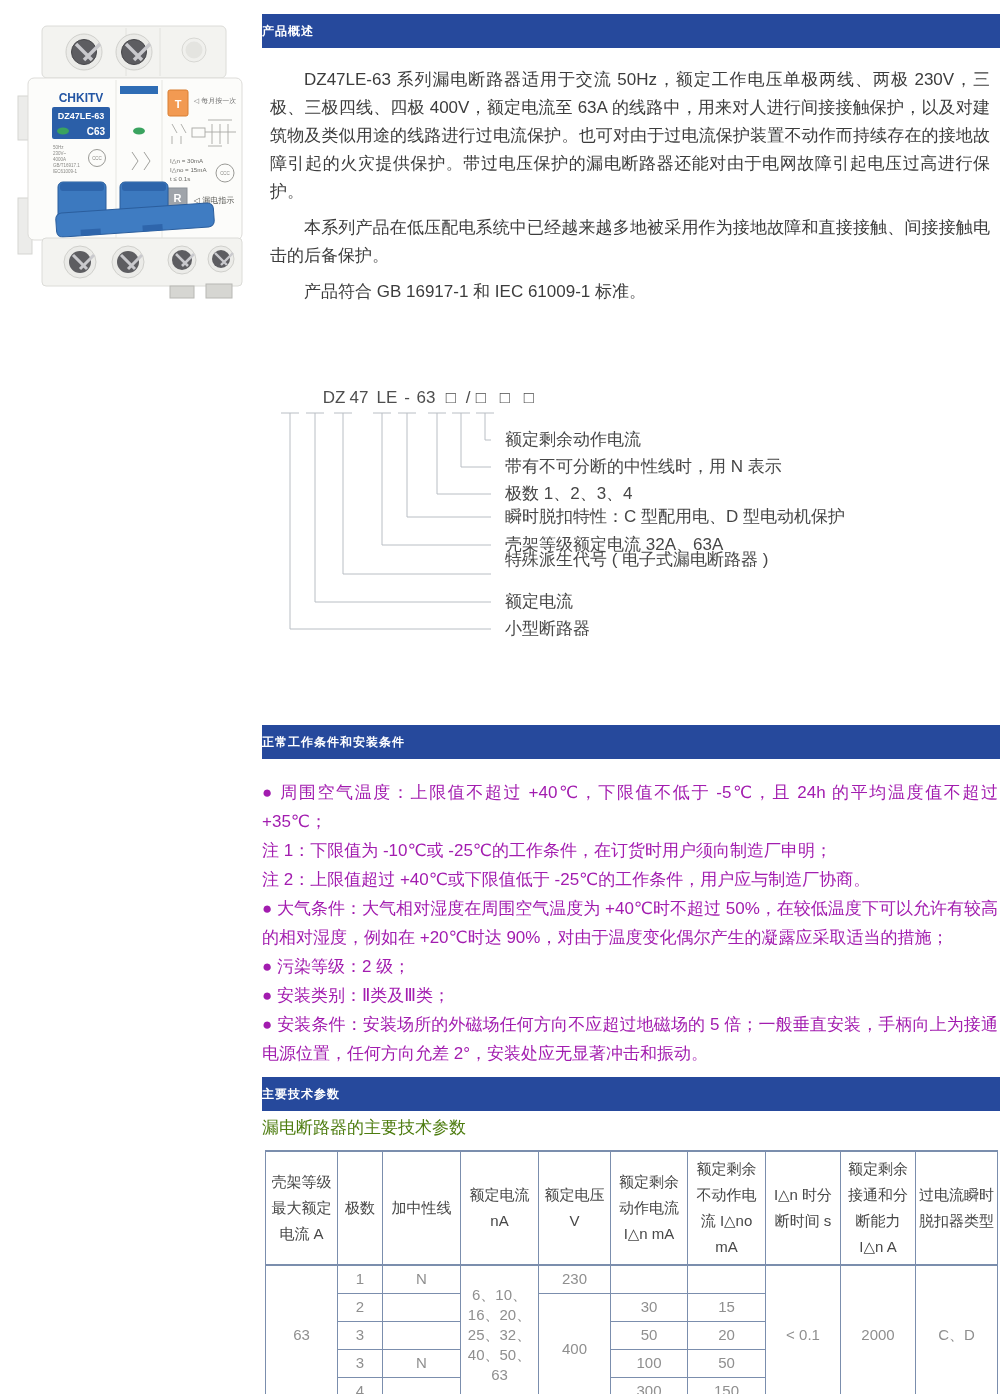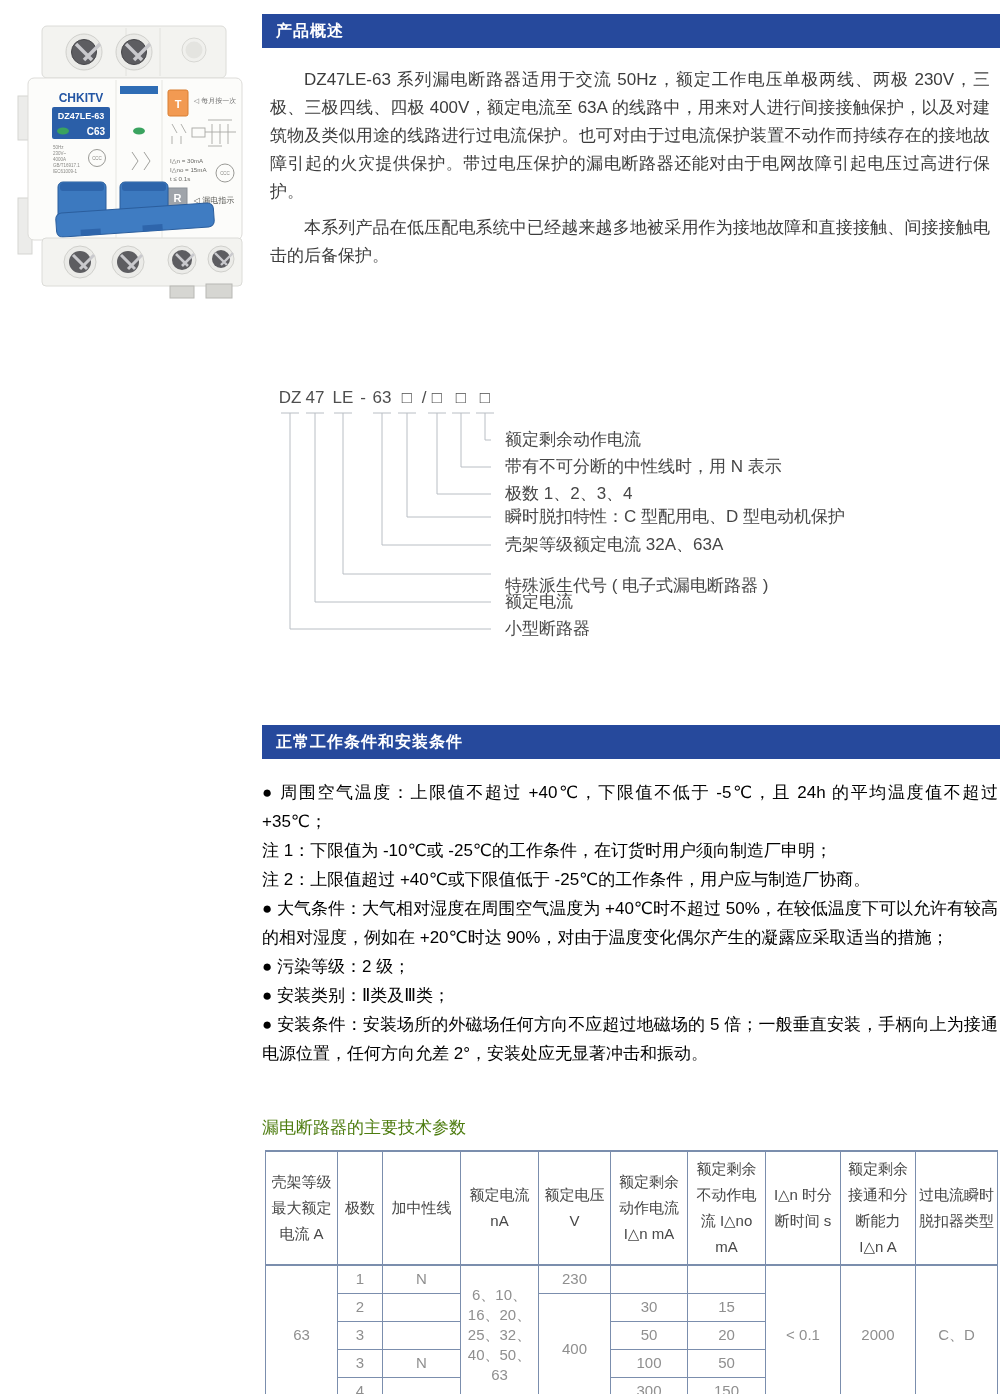--- a/index.html
+++ b/index.html
@@ -1,34 +1,34 @@
 <!DOCTYPE html>
 <html><head>
 <meta charset="utf-8">
 <style>
   html,body{margin:0;padding:0;background:#ffffff;}
   body{font-family:"Liberation Sans","DejaVu Sans",sans-serif;}
   .page{position:relative;width:1000px;height:1394px;background:#fff;overflow:hidden;}
 
   .secbar{position:absolute;left:262px;width:738px;height:34px;background:#26499c;
-          color:#fff;font-size:16px;font-weight:bold;line-height:34px;
-          padding-left:14px;box-sizing:border-box;letter-spacing:1px;}
+          color:#fff;font-size:12px;font-weight:bold;line-height:34px;
+          box-sizing:border-box;letter-spacing:1px;}
 
   .overview-text{position:absolute;left:262px;top:58px;width:736px;
                  font-size:17px;line-height:28px;color:#3c3c3c;text-align:justify;}
   .overview-text p{margin:8px;text-indent:2em;}
 
   
   .diagram{position:absolute;left:277px;top:388px;width:720px;height:256px;}
   .diagram svg{position:absolute;left:0;top:0;}
-  .tok{position:absolute;top:0;width:26px;text-align:center;font-size:17px;color:#4e4e4e;}
+  .tok{position:absolute;top:0;width:26px;text-align:center;font-size:17px;color:#4e4e4e;margin-left:44px;}
   .dlabel{position:absolute;left:228px;font-size:17px;color:#464646;white-space:nowrap;}
 
   .conditions{position:absolute;left:262px;top:778px;width:736px;
-              font-size:17px;line-height:29px;color:#000000;text-align:justify;}
+              font-size:17px;line-height:29px;color:#a21caf;text-align:justify;}
   .conditions div{margin:0;}
 
   .tbl-caption{position:absolute;left:262px;top:1116px;font-size:17px;color:#4d7c0f;}
 
   table.params{position:absolute;left:265px;top:1150px;border-collapse:collapse;
                table-layout:fixed;width:732px;
                border-top:2px solid #7b8ead;border-bottom:3px solid #7b8ead;}
   table.params th, table.params td{border:1px solid #7b8ead;text-align:center;
                vertical-align:middle;padding:0 2px;box-sizing:border-box;}
   table.params th{font-weight:normal;color:#474747;font-size:15px;line-height:26px;
@@ -151,20 +151,21 @@
       <rect x="198" y="272" width="26" height="14" fill="#d6d6d2" stroke="#b8b8b4"></rect>
     </svg>
   </div>
 
   <div class="secbar" style="top:14px">
     <span>产品概述</span>
   </div>
   <div class="overview-text">
     <p>DZ47LE-63 系列漏电断路器适用于交流 50Hz，额定工作电压单极两线、两极 230V，三极、三极四线、四极 400V，额定电流至 63A 的线路中，用来对人进行间接接触保护，以及对建筑物及类似用途的线路进行过电流保护。也可对由于过电流保护装置不动作而持续存在的接地故障引起的火灾提供保护。带过电压保护的漏电断路器还能对由于电网故障引起电压过高进行保护。</p>
     <p>本系列产品在低压配电系统中已经越来越多地被采用作为接地故障和直接接触、间接接触电击的后备保护。</p>
+    <p>产品符合 GB 16917-1 和 IEC 61009-1 标准。</p>
   </div>
 
   <div class="diagram">
     <svg width="720" height="256">
       <g stroke="#b9bec4" stroke-width="1" fill="none">
         <path d="M4,25 h18 M13,25 V241 H214"></path>
         <path d="M29,25 h18 M38,25 V214 H214"></path>
         <path d="M57,25 h18 M66,25 V186 H214"></path>
         <path d="M96,25 h18 M105,25 V157 H214"></path>
         <path d="M121,25 h18 M130,25 V129 H214"></path>
@@ -181,38 +182,41 @@
     <span class="tok" style="left:117px">□</span>
     <span class="tok" style="left:134px">/</span>
     <span class="tok" style="left:147px">□</span>
     <span class="tok" style="left:171px">□</span>
     <span class="tok" style="left:195px">□</span>
     <span class="dlabel" style="top:40px">额定剩余动作电流</span>
     <span class="dlabel" style="top:67px">带有不可分断的中性线时，用 N 表示</span>
     <span class="dlabel" style="top:94px">极数 1、2、3、4</span>
     <span class="dlabel" style="top:117px">瞬时脱扣特性：C 型配用电、D 型电动机保护</span>
     <span class="dlabel" style="top:145px">壳架等级额定电流 32A、63A</span>
-    <span class="dlabel" style="top:186px">特殊派生代号 ( 电子式漏电断路器 )</span>
+    <span class="dlabel" style="top:160px">特殊派生代号 ( 电子式漏电断路器 )</span>
     <span class="dlabel" style="top:202px">额定电流</span>
     <span class="dlabel" style="top:229px">小型断路器</span>
   </div>
 
   <div class="secbar" style="top:725px">
     <span>正常工作条件和安装条件</span>
   </div>
   <div class="conditions">
     <div>● 周围空气温度：上限值不超过 +40℃，下限值不低于 -5℃，且 24h 的平均温度值不超过 +35℃；</div>
     <div>注 1：下限值为 -10℃或 -25℃的工作条件，在订货时用户须向制造厂申明；</div>
     <div>注 2：上限值超过 +40℃或下限值低于 -25℃的工作条件，用户应与制造厂协商。</div>
     <div>● 大气条件：大气相对湿度在周围空气温度为 +40℃时不超过 50%，在较低温度下可以允许有较高的相对湿度，例如在 +20℃时达 90%，对由于温度变化偶尔产生的凝露应采取适当的措施；</div>
     <div>● 污染等级：2 级；</div>
     <div>● 安装类别：Ⅱ类及Ⅲ类；</div>
     <div>● 安装条件：安装场所的外磁场任何方向不应超过地磁场的 5 倍；一般垂直安装，手柄向上为接通电源位置，任何方向允差 2°，安装处应无显著冲击和振动。</div>
   </div>
 
+  <div class="secbar" style="top:1077px">
+    <span>主要技术参数</span>
+  </div>
   <div class="tbl-caption">漏电断路器的主要技术参数</div>
 
   <table class="params">
     <colgroup>
       <col style="width:72px">
         <col style="width:45px">
         <col style="width:78px">
         <col style="width:78px">
       <col style="width:72px">
         <col style="width:77px">

